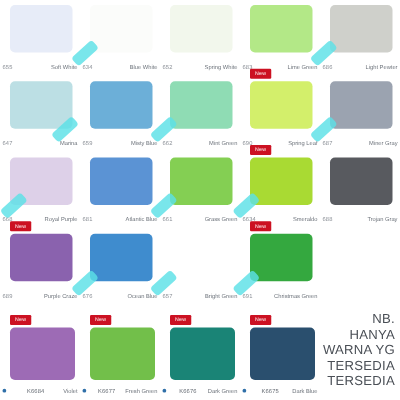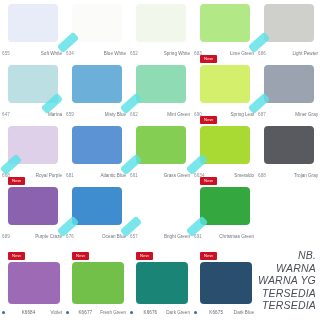--- a/index.html
+++ b/index.html
@@ -51,21 +51,21 @@
     position:absolute;width:22px;height:9px;border-radius:3px;
     background:#5ce1e6;opacity:.82;transform:rotate(-42deg);
     z-index:8;pointer-events:none;
   }
 
   .note{
     position:absolute;right:4px;bottom:8px;width:78px;
     text-align:right;color:#4a4f56;
     font-size:10.5px;line-height:12.6px;letter-spacing:.2px;
   }
-  .note div{white-space:nowrap;font-style:italic;}
+  .note div{white-space:nowrap;}
 </style>
 </head>
 <body>
 
 <div id="sheet">
   <div class="grid">
       <div class="row">
         <div class="cell">
           <div class="chip" style="background: rgb(231, 236, 248);"></div>
           <div class="meta">
@@ -246,21 +246,21 @@
             <span class="dot" style="background: rgb(47, 111, 168);"></span>
             <span class="code">K6675</span>
             <span class="cname">Dark Blue</span>
           </div>
         </div>
         <div class="cell"></div>
       </div>
     </div>
   <div class="note">
       <div>NB.</div>
-      <div>WARNA</div>
+      <div>HANYA</div>
       <div>WARNA YG</div>
       <div>TERSEDIA</div>
       <div>TERSEDIA</div>
     </div>
 <div class="wm" style="left: 57px; top: 38px; background: rgb(92, 225, 230);"></div>
     <div class="wm" style="left: 248px; top: 38px; background: rgb(92, 225, 230);"></div>
     <div class="wm" style="left: 41px; top: 99px; background: rgb(92, 225, 230);"></div>
     <div class="wm" style="left: 120px; top: 99px; background: rgb(92, 225, 230);"></div>
     <div class="wm" style="left: 248px; top: 99px; background: rgb(92, 225, 230);"></div>
     <div class="wm" style="left: 0px; top: 160px; background: rgb(92, 225, 230);"></div>

